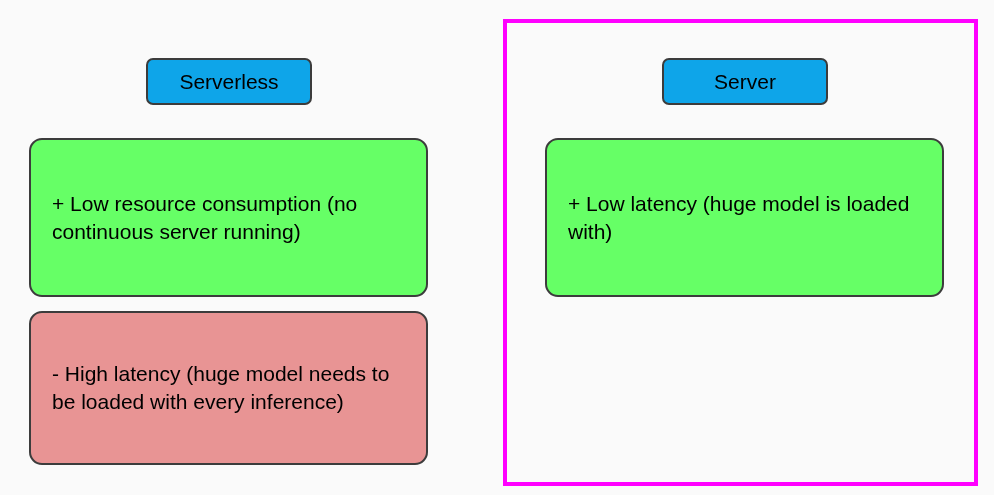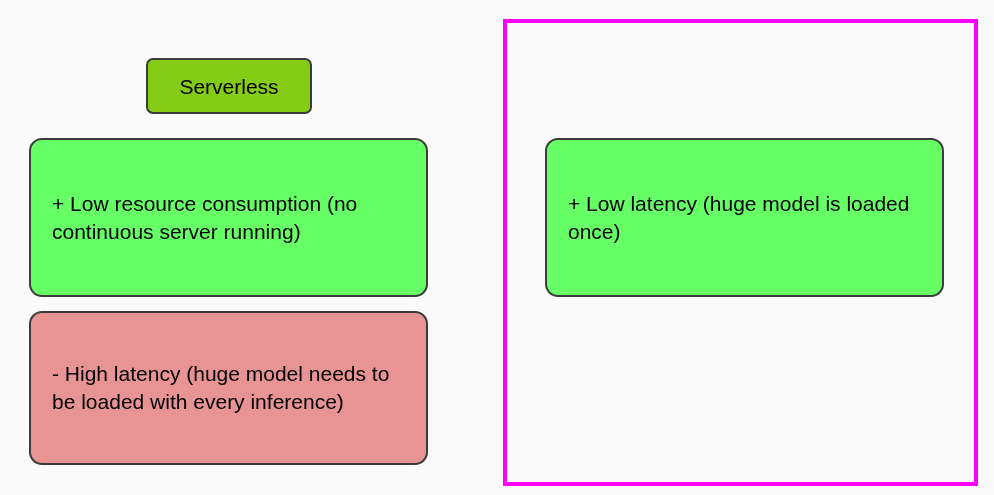--- a/index.html
+++ b/index.html
@@ -29,22 +29,22 @@
     width: 475px;
     height: 467px;
     border: 4px solid #ff00ff;
     box-sizing: border-box;
     background: transparent;
   }
 
   
   .pill {
     position: absolute;
-    height: 56px;
-    background: #84cc16;
+    height: 47px;
+    background: #0ea5e9;
     border: 2px solid #3c3c3c;
     border-radius: 7px;
     box-sizing: border-box;
     display: flex;
     align-items: center;
     justify-content: center;
     color: #000000;
     font-size: 21px;
     line-height: 1;
     white-space: nowrap;
@@ -96,19 +96,22 @@
   <div class="card con card-left card-row-con">
     <span class="card-text">- High latency (huge model needs to be loaded with every inference)</span>
   </div>
 
   <div class="card pro card-left card-row-pro">
     <span class="card-text">+ Low resource consumption (no continuous server running)</span>
   </div>
 
   <div class="highlight-frame"></div>
 
+  <div class="pill pill-server">
+    <span>Server</span>
+  </div>
 
   <div class="card pro card-right card-row-pro">
-    <span class="card-text">+ Low latency (huge model is loaded once)</span>
+    <span class="card-text">+ Low latency (huge model is loaded with)</span>
   </div>
 
 
 </div>
 
 </body></html>

